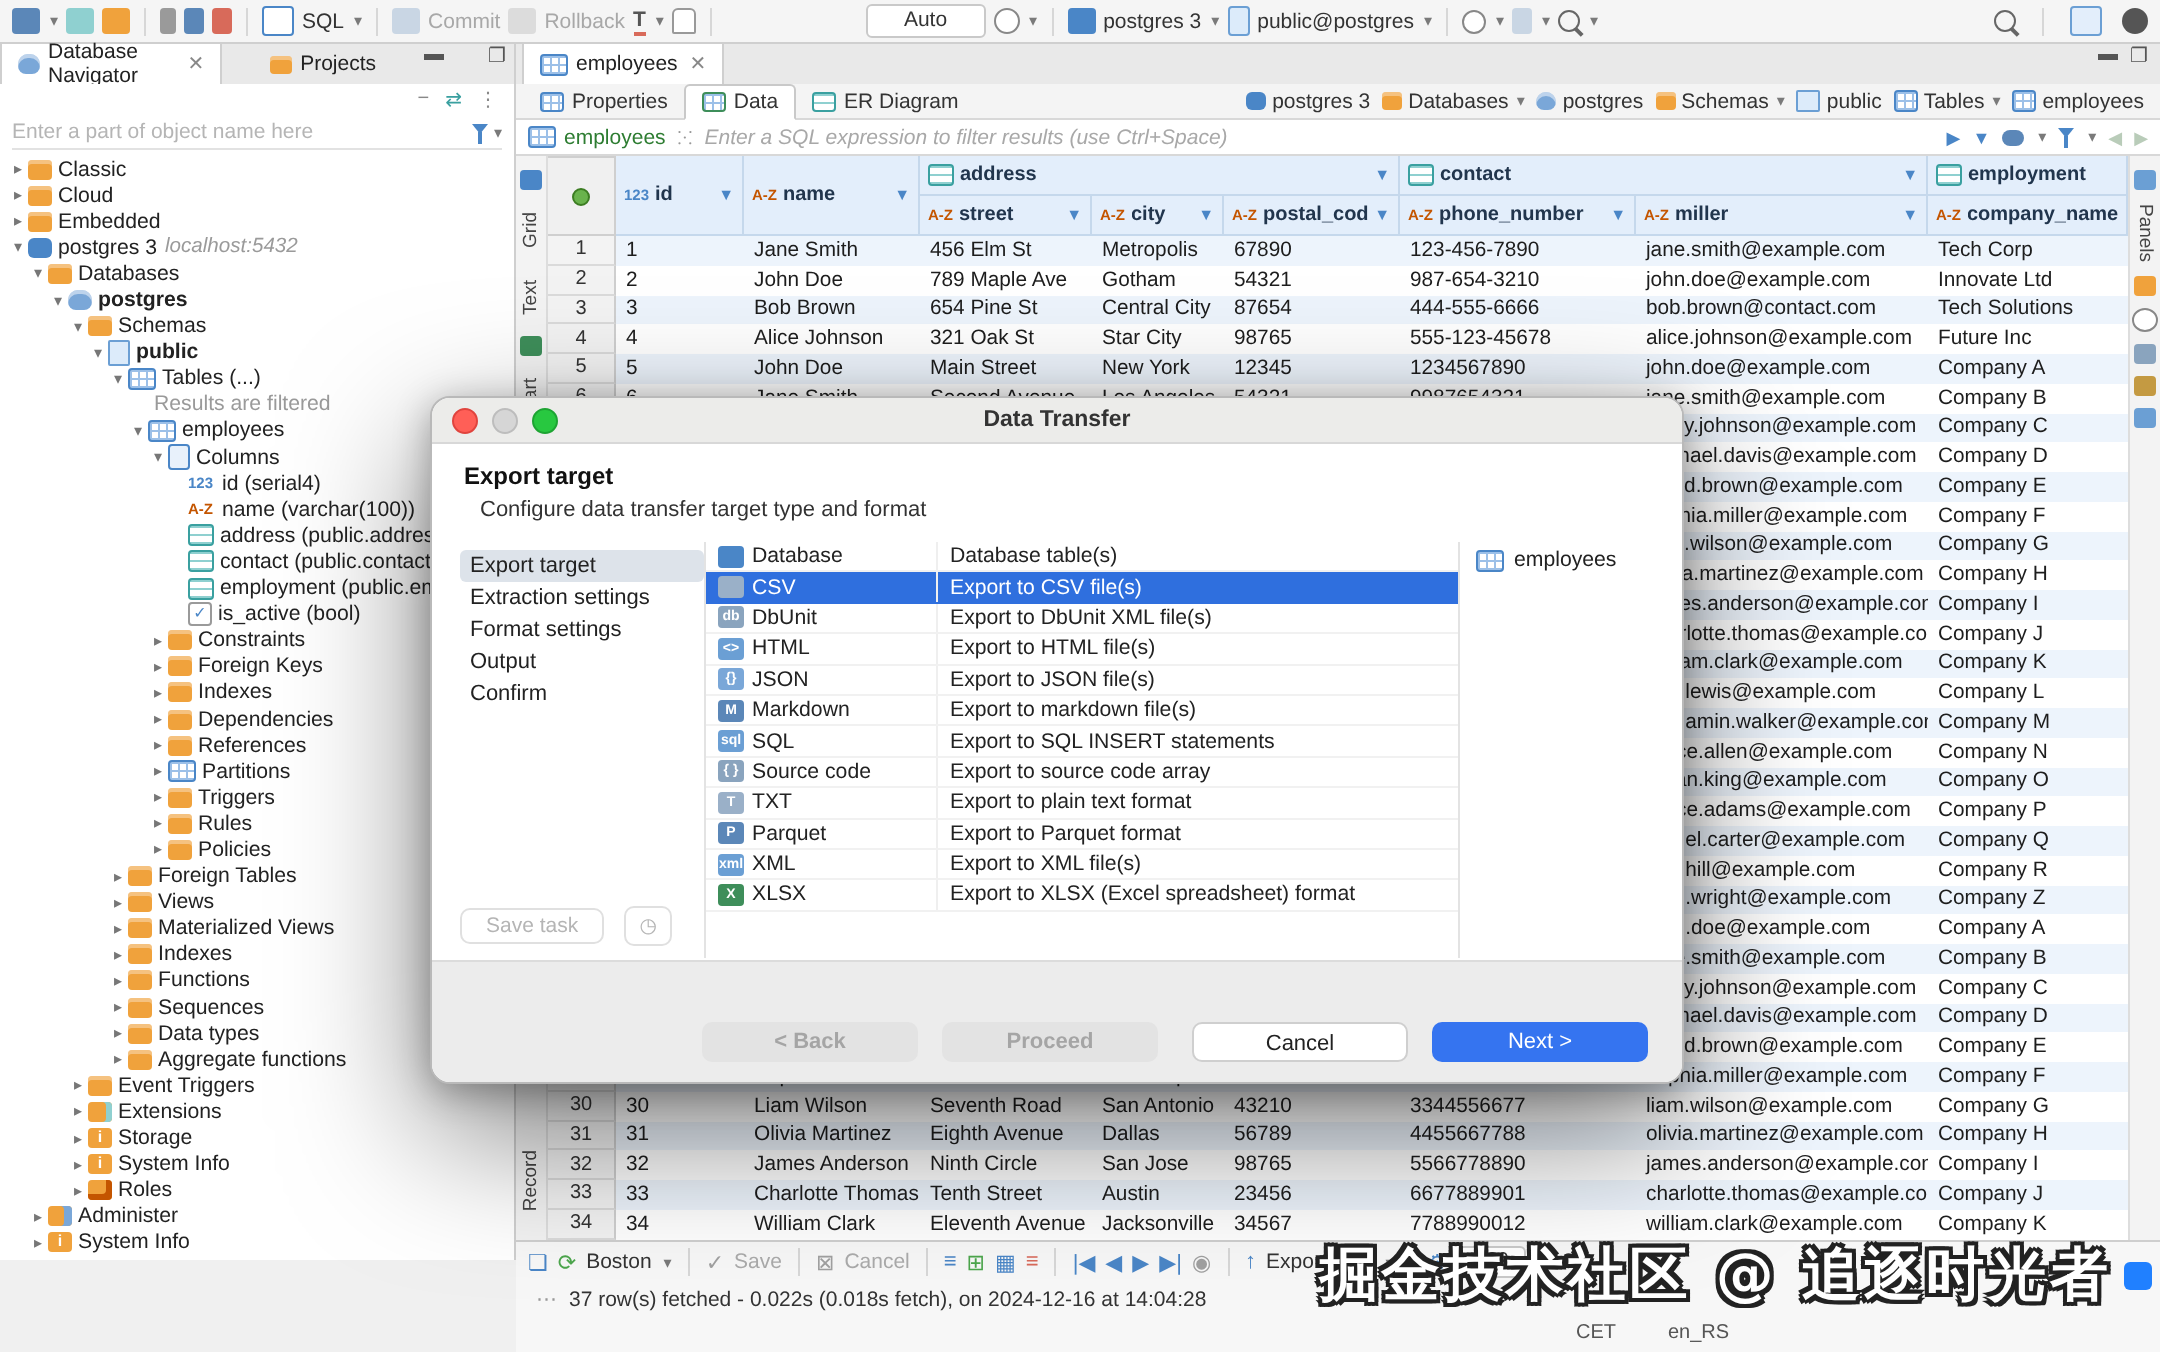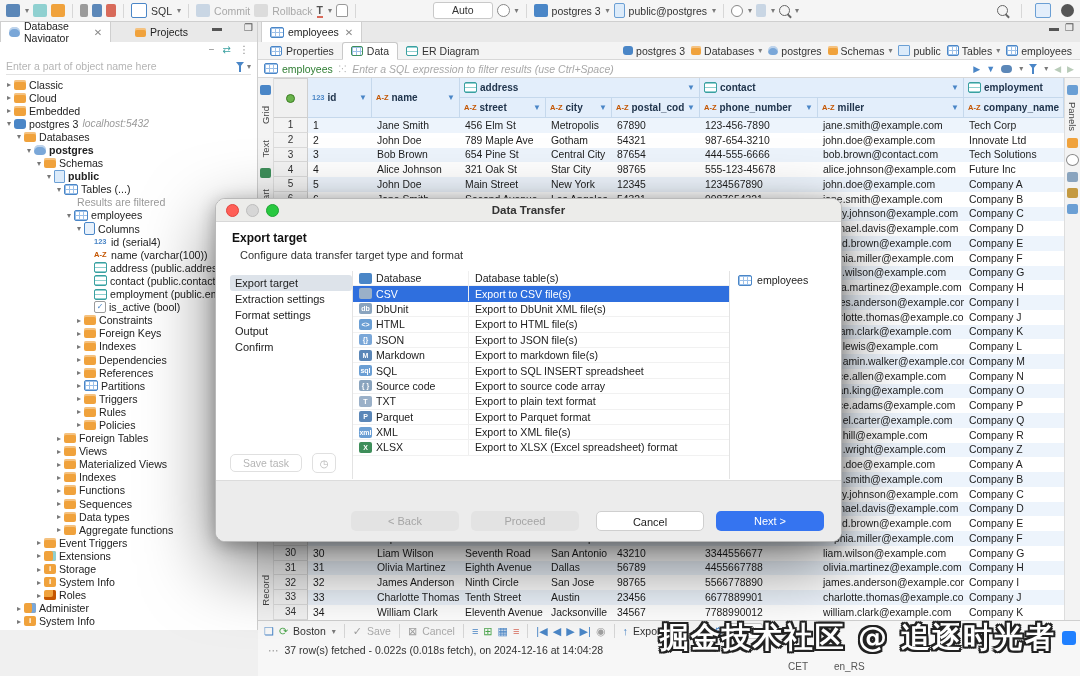--- a/index.html
+++ b/index.html
@@ -124,21 +124,21 @@
   .fico{width:13px;height:11px;border-radius:2px;margin:0 4px 0 6px;flex:0 0 auto;font-size:7px;font-weight:bold;color:#fff;text-align:center;line-height:11px;}
   .fname{width:92px;flex:0 0 auto;font-size:10.6px;color:#222;border-right:1px solid #efefef;height:100%;display:flex;align-items:center;}
   .fdesc{flex:1;font-size:10.6px;color:#222;padding-left:6px;white-space:nowrap;overflow:hidden;}
   #dlg-targets{flex:1;padding:3px 0 0 8px;}
   .titem{display:flex;align-items:center;gap:5px;font-size:10.6px;color:#222;}
   #dlg-savetask{position:absolute;left:14px;bottom:68px;display:flex;align-items:center;gap:10px;}
   #savetask-btn{border:1px solid #e0e0e0;border-radius:5px;color:#b5b5b5;font-size:10.5px;padding:2px 12px;background:#fff;}
   #schedule-btn{width:22px;height:18px;border:1px solid #e0e0e0;border-radius:5px;background:#fff;display:flex;align-items:center;justify-content:center;color:#b5b5b5;font-size:10px;}
   #dlg-footer{position:absolute;left:0;bottom:0;width:100%;height:60px;background:#ececec;border-top:1px solid #dcdcdc;}
   .dbtn{position:absolute;top:30px;width:108px;height:20px;border-radius:5px;font-size:11px;text-align:center;line-height:20px;box-sizing:border-box;}
-  .dbtn.dis{background:#e3e3e3;color:#a5a5a5;}
+  .dbtn.dis{background:#e3e3e3;color:#a5a5a5;font-weight:bold;}
   #btn-back{left:135px;}
   #btn-proceed{left:255px;}
   #btn-cancel{left:380px;background:#fff;border:1px solid #cfcfcf;color:#222;}
   #btn-next{left:500px;background:#3574f0;color:#fff;}
   
   #watermark{right:4px;top:618px;z-index:20;font-size:29px;font-weight:bold;color:#fff;letter-spacing:2px;white-space:nowrap;font-family:"DejaVu Sans",sans-serif;
     text-shadow:-2px -2px 0 #222,2px -2px 0 #222,-2px 2px 0 #222,2px 2px 0 #222,0 -2px 0 #222,0 2px 0 #222,-2px 0 0 #222,2px 0 0 #222;display:flex;align-items:center;gap:6px;}
   .wm-logo{width:14px;height:14px;background:#2080ff;border-radius:3px;text-shadow:none;}
 </style>
 </head>
@@ -1063,21 +1063,21 @@
             <span class="fdesc">Export to JSON file(s)</span>
           </div>
           <div class="frow">
             <span class="fico" style="background: rgb(91, 135, 184);">M</span>
             <span class="fname">Markdown</span>
             <span class="fdesc">Export to markdown file(s)</span>
           </div>
           <div class="frow">
             <span class="fico" style="background: rgb(107, 159, 212);">sql</span>
             <span class="fname">SQL</span>
-            <span class="fdesc">Export to SQL INSERT spreadsheet</span>
+            <span class="fdesc">Export to SQL INSERT statements</span>
           </div>
           <div class="frow">
             <span class="fico" style="background: rgb(138, 164, 190);">{ }</span>
             <span class="fname">Source code</span>
             <span class="fdesc">Export to source code array</span>
           </div>
           <div class="frow">
             <span class="fico" style="background: rgb(154, 176, 200);">T</span>
             <span class="fname">TXT</span>
             <span class="fdesc">Export to plain text format</span>

